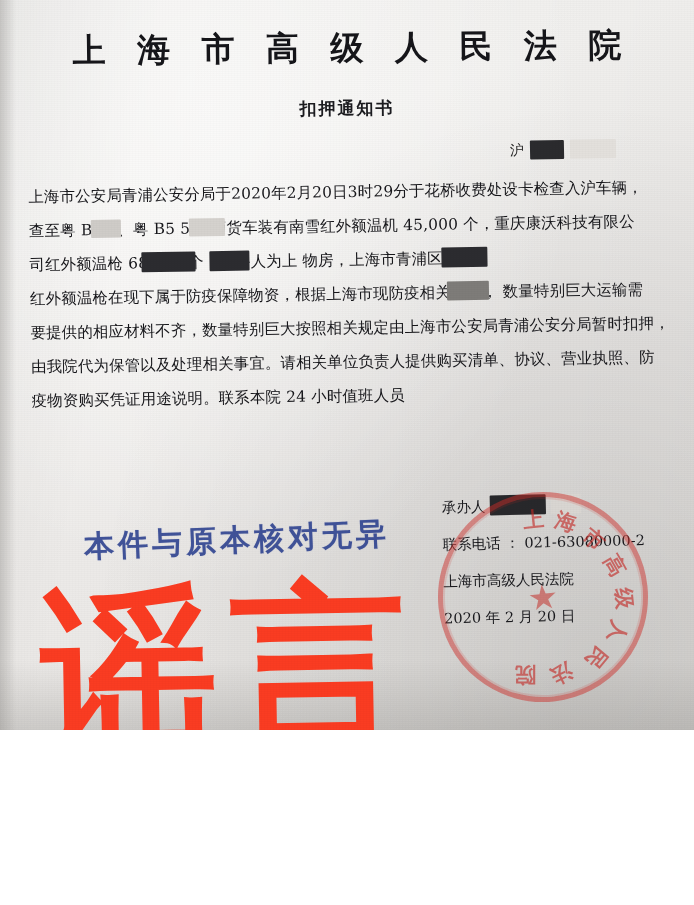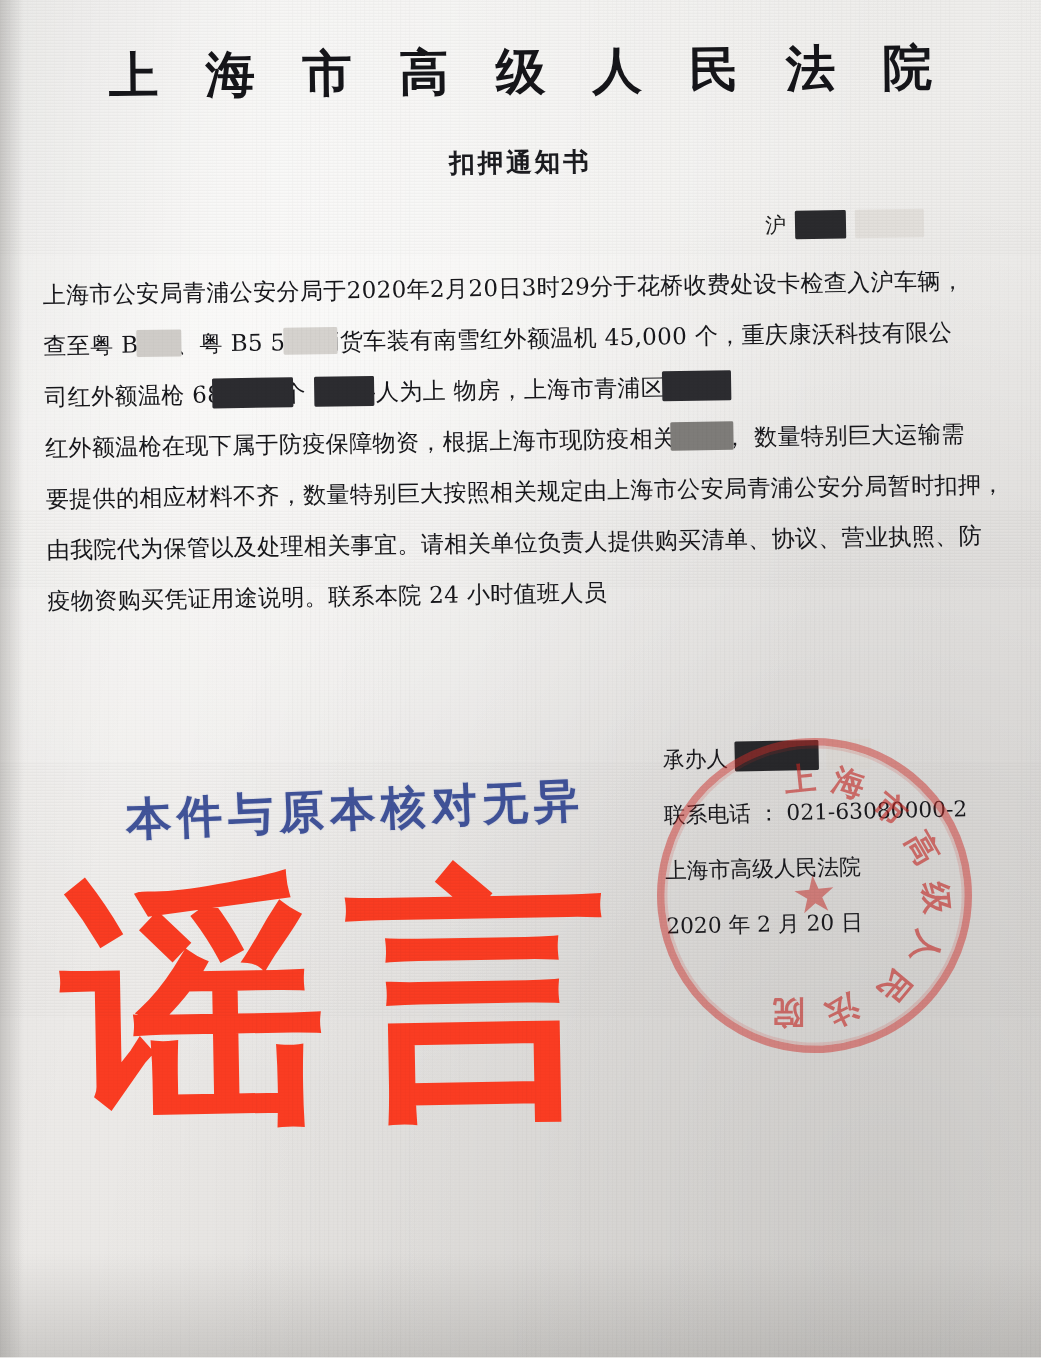--- a/index.html
+++ b/index.html
@@ -10,21 +10,21 @@
   body {
     width: 694px;
     height: 905px;
     overflow: hidden;
     font-family: "DejaVu Sans", "Liberation Sans", sans-serif;
   }
 
   #page {
     position: relative;
     width: 694px;
-    height: 905px;
+    height: 730px;
     background: linear-gradient(160deg, #efeeec 0%, #f5f4f2 25%, #eceae8 60%, #e7e5e2 100%);
     overflow: hidden;
   }
 
   
   #paper-shade {
     position: absolute;
     inset: 0;
     background:
       radial-gradient(ellipse at 30% 15%, rgba(255,255,255,0.55) 0%, rgba(255,255,255,0) 55%),

